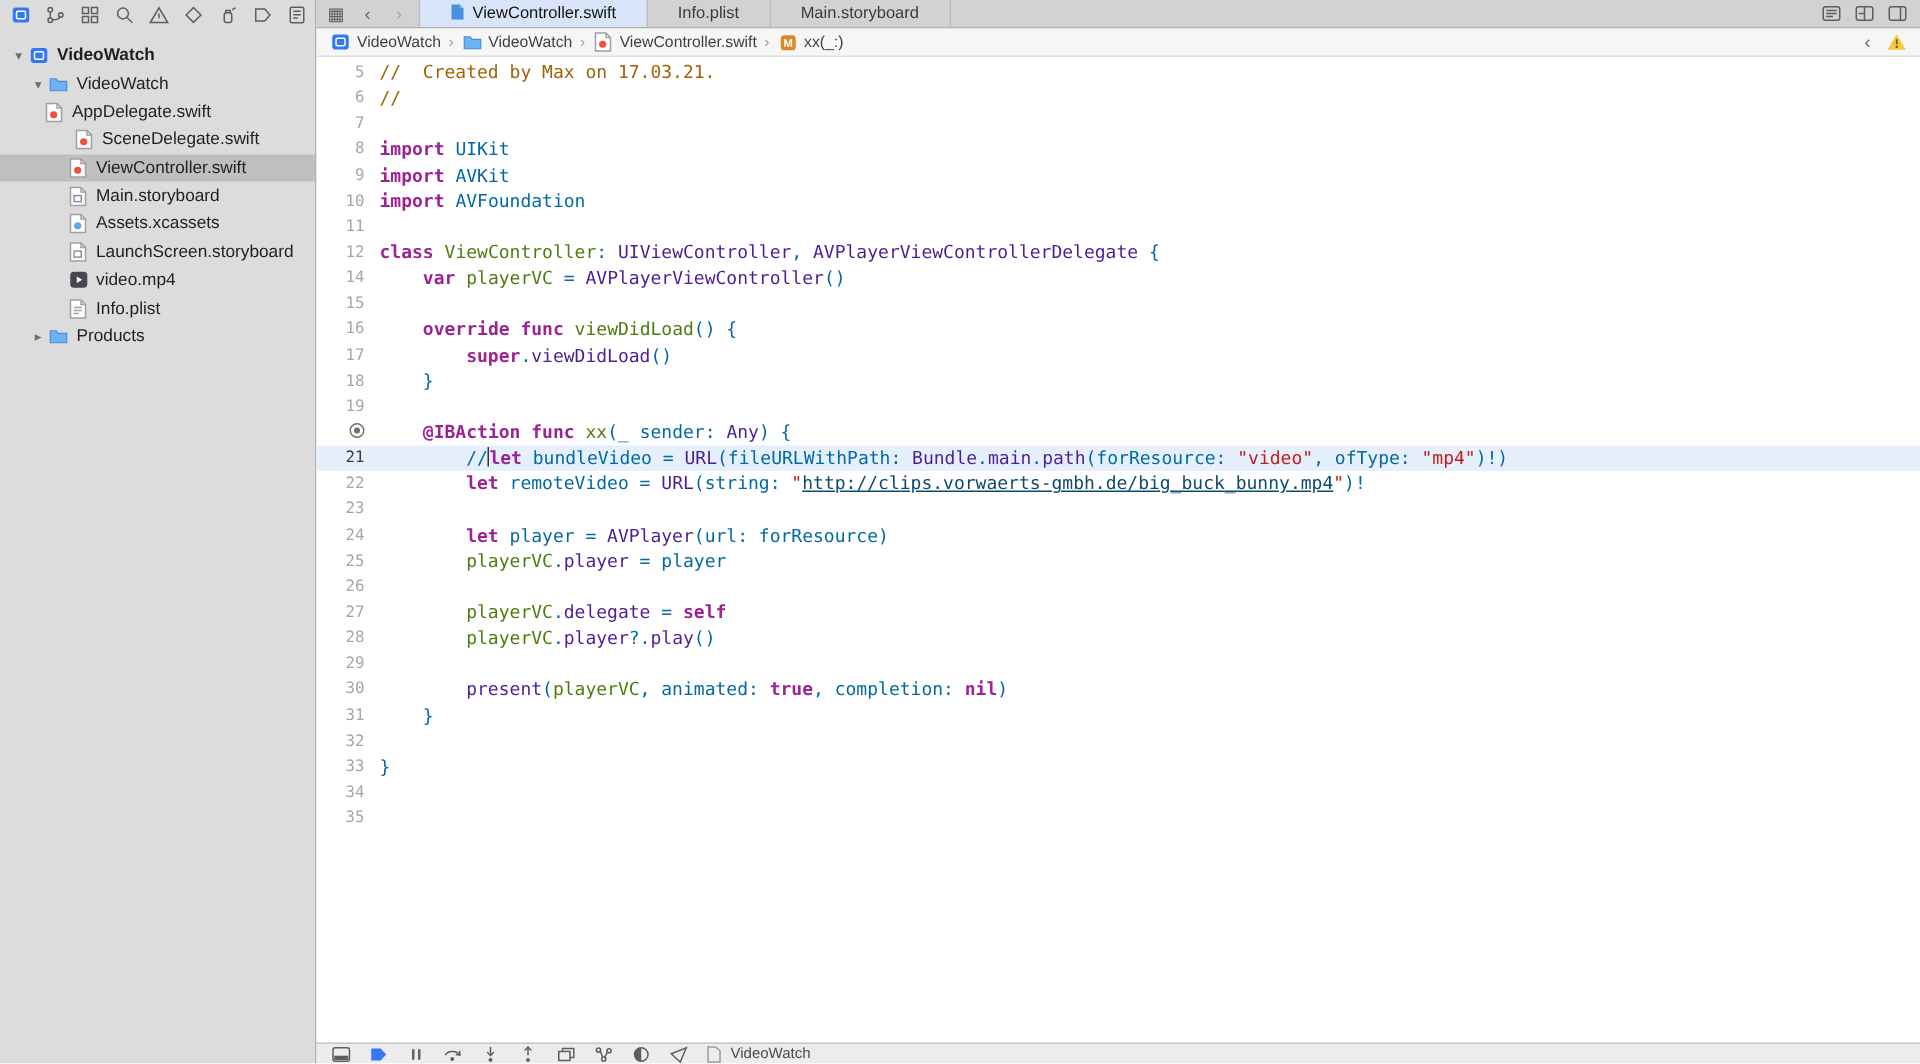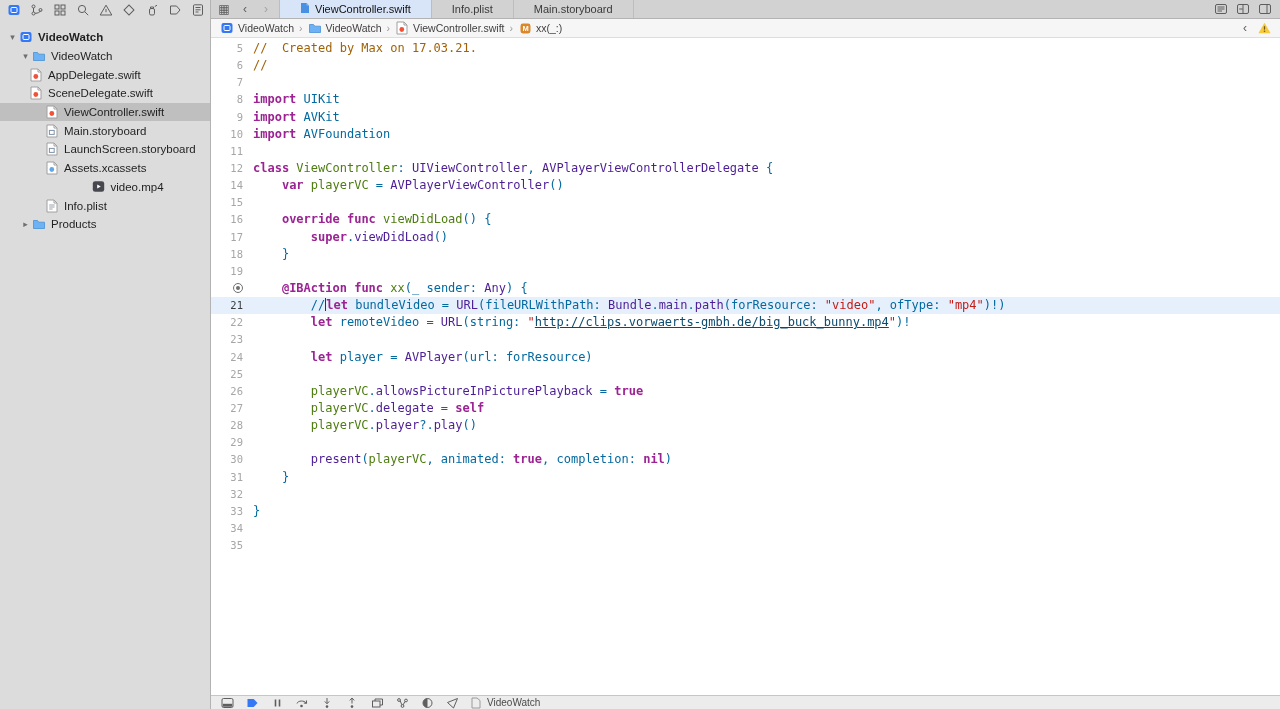--- a/index.html
+++ b/index.html
@@ -147,21 +147,21 @@
           <span class="disclosure"></span>
           <span class="tree-icon">
             <svg width="12" height="14" viewBox="0 0 12 14" xmlns="http://www.w3.org/2000/svg">
               <path d="M1 1h7l3 3v9H1z" fill="#fff" stroke="#a0a0a0"></path>
               <path d="M8 1v3h3" fill="none" stroke="#a0a0a0"></path>
               <circle cx="5.8" cy="8.5" r="2.4" fill="#f05138"></circle>
             </svg>
           </span>
           <span class="tree-label">AppDelegate.swift</span>
         </div>
-        <div class="tree-row" style="padding-left: 16px;">
+        <div class="tree-row" style="padding-left: 36px;">
           <span class="disclosure"></span>
           <span class="tree-icon">
             <svg width="12" height="14" viewBox="0 0 12 14" xmlns="http://www.w3.org/2000/svg">
               <path d="M1 1h7l3 3v9H1z" fill="#fff" stroke="#a0a0a0"></path>
               <path d="M8 1v3h3" fill="none" stroke="#a0a0a0"></path>
               <circle cx="5.8" cy="8.5" r="2.4" fill="#f05138"></circle>
             </svg>
           </span>
           <span class="tree-label">SceneDelegate.swift</span>
         </div>
@@ -186,37 +186,37 @@
             </svg>
           </span>
           <span class="tree-label">Main.storyboard</span>
         </div>
         <div class="tree-row" style="padding-left: 32px;">
           <span class="disclosure"></span>
           <span class="tree-icon">
             <svg width="12" height="14" viewBox="0 0 12 14" xmlns="http://www.w3.org/2000/svg">
               <path d="M1 1h7l3 3v9H1z" fill="#fff" stroke="#a0a0a0"></path>
               <path d="M8 1v3h3" fill="none" stroke="#a0a0a0"></path>
+              <circle cx="5.8" cy="8.5" r="2.4" fill="#5fa7e8"></circle>
+            </svg>
+          </span>
+          <span class="tree-label">Assets.xcassets</span>
+        </div>
+        <div class="tree-row" style="padding-left: 32px;">
+          <span class="disclosure"></span>
+          <span class="tree-icon">
+            <svg width="12" height="14" viewBox="0 0 12 14" xmlns="http://www.w3.org/2000/svg">
+              <path d="M1 1h7l3 3v9H1z" fill="#fff" stroke="#a0a0a0"></path>
+              <path d="M8 1v3h3" fill="none" stroke="#a0a0a0"></path>
               <rect x="3.4" y="6.4" width="4.8" height="4" fill="none" stroke="#7f93a8"></rect>
             </svg>
           </span>
           <span class="tree-label">LaunchScreen.storyboard</span>
         </div>
         <div class="tree-row" style="padding-left: 32px;">
-          <span class="disclosure"></span>
-          <span class="tree-icon">
-            <svg width="12" height="14" viewBox="0 0 12 14" xmlns="http://www.w3.org/2000/svg">
-              <path d="M1 1h7l3 3v9H1z" fill="#fff" stroke="#a0a0a0"></path>
-              <path d="M8 1v3h3" fill="none" stroke="#a0a0a0"></path>
-              <circle cx="5.8" cy="8.5" r="2.4" fill="#5fa7e8"></circle>
-            </svg>
-          </span>
-          <span class="tree-label">Assets.xcassets</span>
-        </div>
-        <div class="tree-row" style="padding-left: 32px; justify-content: center;">
           <span class="disclosure"></span>
           <span class="tree-icon">
             <svg width="13" height="13" viewBox="0 0 13 13" xmlns="http://www.w3.org/2000/svg">
               <rect x="0.8" y="1.2" width="11.4" height="10.6" rx="2.4" fill="#47474f"></rect>
               <path d="M5.2 4.4l3.6 2.1-3.6 2.1z" fill="#fff"></path>
             </svg>
           </span>
           <span class="tree-label">video.mp4</span>
         </div>
         <div class="tree-row" style="padding-left: 32px;">
@@ -353,22 +353,22 @@
         <div class="code-line"><span class="gutter">15</span><span class="code"></span></div>
         <div class="code-line"><span class="gutter">16</span><span class="code"><span class="tok-pl">    </span><span class="tok-k">override</span><span class="tok-pl"> </span><span class="tok-k">func</span><span class="tok-pl"> </span><span class="tok-t">viewDidLoad</span><span class="tok-pl">() {</span></span></div>
         <div class="code-line"><span class="gutter">17</span><span class="code"><span class="tok-pl">        </span><span class="tok-k">super</span><span class="tok-pl">.</span><span class="tok-p">viewDidLoad</span><span class="tok-pl">()</span></span></div>
         <div class="code-line"><span class="gutter">18</span><span class="code"><span class="tok-pl">    }</span></span></div>
         <div class="code-line"><span class="gutter">19</span><span class="code"></span></div>
         <div class="code-line"><span class="gutter"><span class="conn"></span></span><span class="code"><span class="tok-pl">    </span><span class="tok-k">@IBAction</span><span class="tok-pl"> </span><span class="tok-k">func</span><span class="tok-pl"> </span><span class="tok-t">xx</span><span class="tok-pl">(_ sender: </span><span class="tok-p">Any</span><span class="tok-pl">) {</span></span></div>
         <div class="code-line hl"><span class="gutter">21</span><span class="code"><span class="tok-pl">        //</span><span class="caret"></span><span class="tok-k">let</span><span class="tok-pl"> bundleVideo = </span><span class="tok-p">URL</span><span class="tok-pl">(fileURLWithPath: </span><span class="tok-p">Bundle</span><span class="tok-pl">.</span><span class="tok-p">main</span><span class="tok-pl">.</span><span class="tok-p">path</span><span class="tok-pl">(forResource: </span><span class="tok-s">"video"</span><span class="tok-pl">, ofType: </span><span class="tok-s">"mp4"</span><span class="tok-pl">)!)</span></span></div>
         <div class="code-line"><span class="gutter">22</span><span class="code"><span class="tok-pl">        </span><span class="tok-k">let</span><span class="tok-pl"> remoteVideo = </span><span class="tok-p">URL</span><span class="tok-pl">(string: </span><span class="tok-s">"</span><span class="tok-su">http://clips.vorwaerts-gmbh.de/big_buck_bunny.mp4</span><span class="tok-s">"</span><span class="tok-pl">)!</span></span></div>
         <div class="code-line"><span class="gutter">23</span><span class="code"></span></div>
         <div class="code-line"><span class="gutter">24</span><span class="code"><span class="tok-pl">        </span><span class="tok-k">let</span><span class="tok-pl"> player = </span><span class="tok-p">AVPlayer</span><span class="tok-pl">(url: forResource)</span></span></div>
-        <div class="code-line"><span class="gutter">25</span></div>
-        <div class="code-line"><span class="gutter">26</span><span class="code"><span class="tok-pl">        </span><span class="tok-t">playerVC</span><span class="tok-pl">.</span><span class="tok-p">allowsPictureInPicturePlayback</span><span class="tok-pl"> = </span><span class="tok-k">true</span></span></div>
+        <div class="code-line"><span class="gutter">25</span><span class="code"><span class="tok-pl">        </span><span class="tok-t">playerVC</span><span class="tok-pl">.</span><span class="tok-p">player</span><span class="tok-pl"> = player</span></span></div>
+        <div class="code-line"><span class="gutter">26</span></div>
         <div class="code-line"><span class="gutter">27</span><span class="code"><span class="tok-pl">        </span><span class="tok-t">playerVC</span><span class="tok-pl">.</span><span class="tok-p">delegate</span><span class="tok-pl"> = </span><span class="tok-k">self</span></span></div>
         <div class="code-line"><span class="gutter">28</span><span class="code"><span class="tok-pl">        </span><span class="tok-t">playerVC</span><span class="tok-pl">.</span><span class="tok-p">player</span><span class="tok-pl">?.</span><span class="tok-p">play</span><span class="tok-pl">()</span></span></div>
         <div class="code-line"><span class="gutter">29</span><span class="code"></span></div>
         <div class="code-line"><span class="gutter">30</span><span class="code"><span class="tok-pl">        </span><span class="tok-p">present</span><span class="tok-pl">(</span><span class="tok-t">playerVC</span><span class="tok-pl">, animated: </span><span class="tok-k">true</span><span class="tok-pl">, completion: </span><span class="tok-k">nil</span><span class="tok-pl">)</span></span></div>
         <div class="code-line"><span class="gutter">31</span><span class="code"><span class="tok-pl">    }</span></span></div>
         <div class="code-line"><span class="gutter">32</span><span class="code"></span></div>
         <div class="code-line"><span class="gutter">33</span><span class="code"><span class="tok-pl">}</span></span></div>
         <div class="code-line"><span class="gutter">34</span><span class="code"></span></div>
         <div class="code-line"><span class="gutter">35</span><span class="code"></span></div>
       </div>

